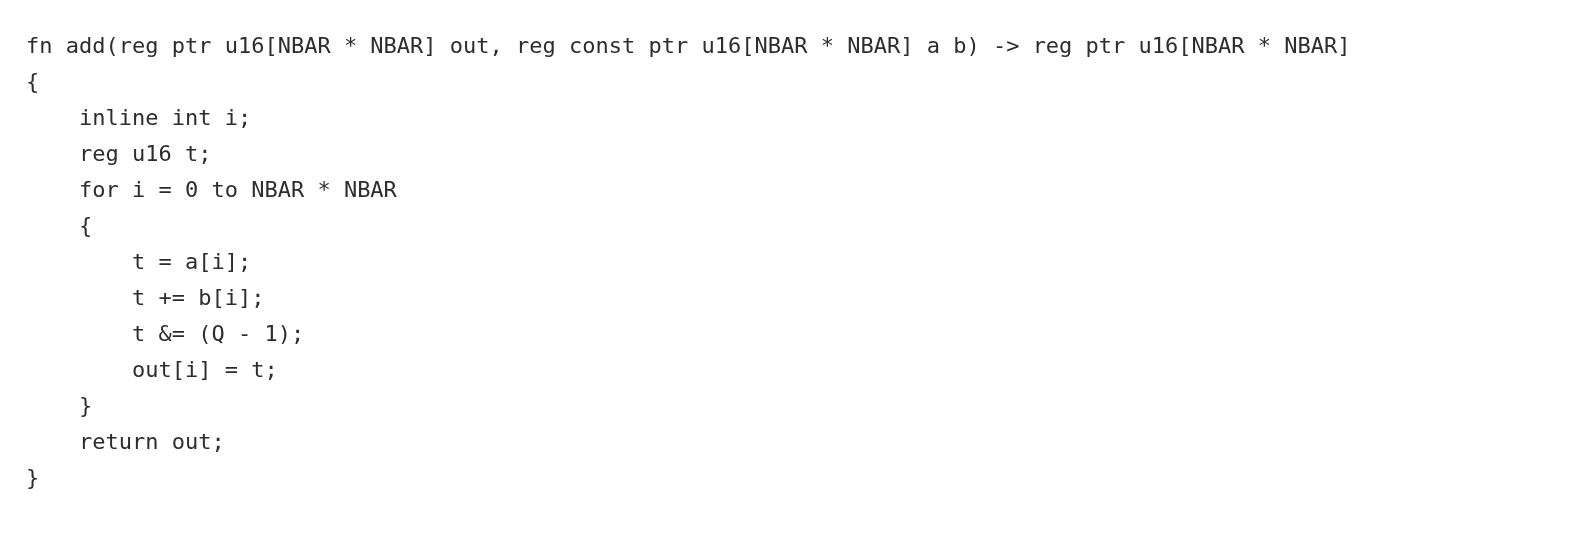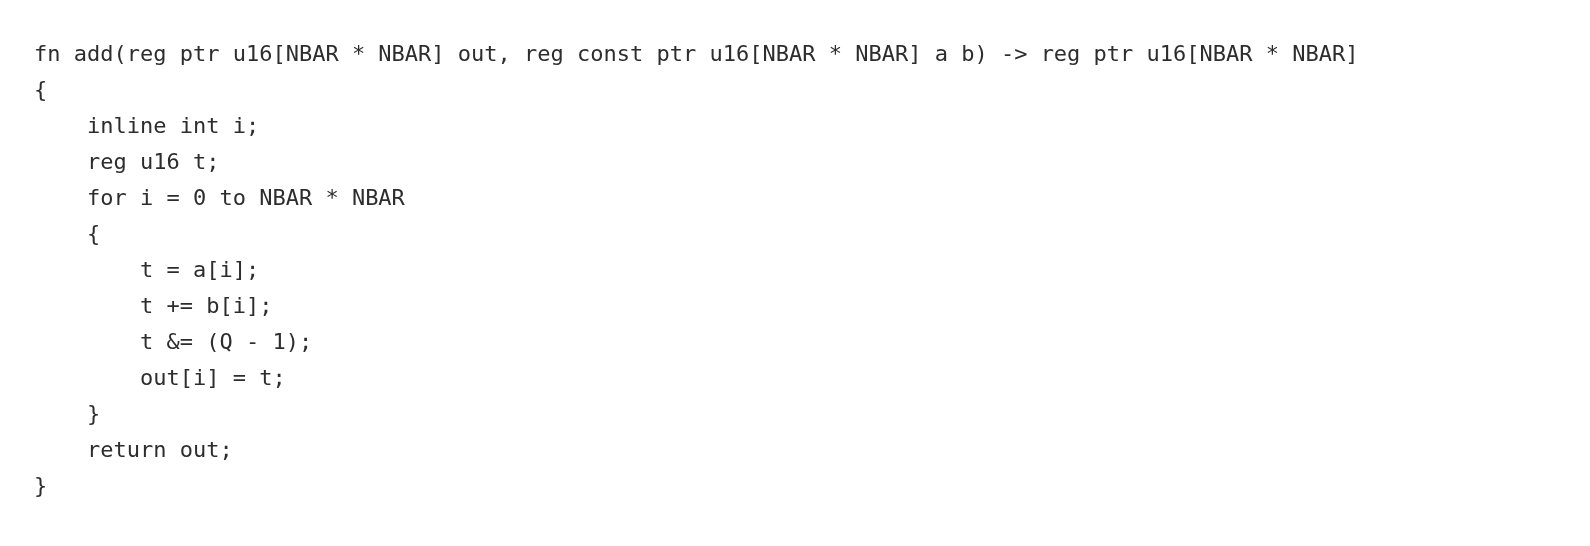--- a/index.html
+++ b/index.html
@@ -7,21 +7,21 @@
     padding: 0;
     background: #ffffff;
   }
   body {
     width: 1590px;
     height: 546px;
     box-sizing: border-box;
     padding: 20px 18px;
   }
   pre.code {
-    margin: 16px;
+    margin: 8px;
     font-family: "SFMono-Regular", "Menlo", "Consolas", "DejaVu Sans Mono", "Liberation Mono", monospace;
     font-size: 22px;
     line-height: 36px;
     white-space: pre;
     color: #2d2d2d;
     font-weight: 400;
   }
 </style>
 </head>
 <body>

